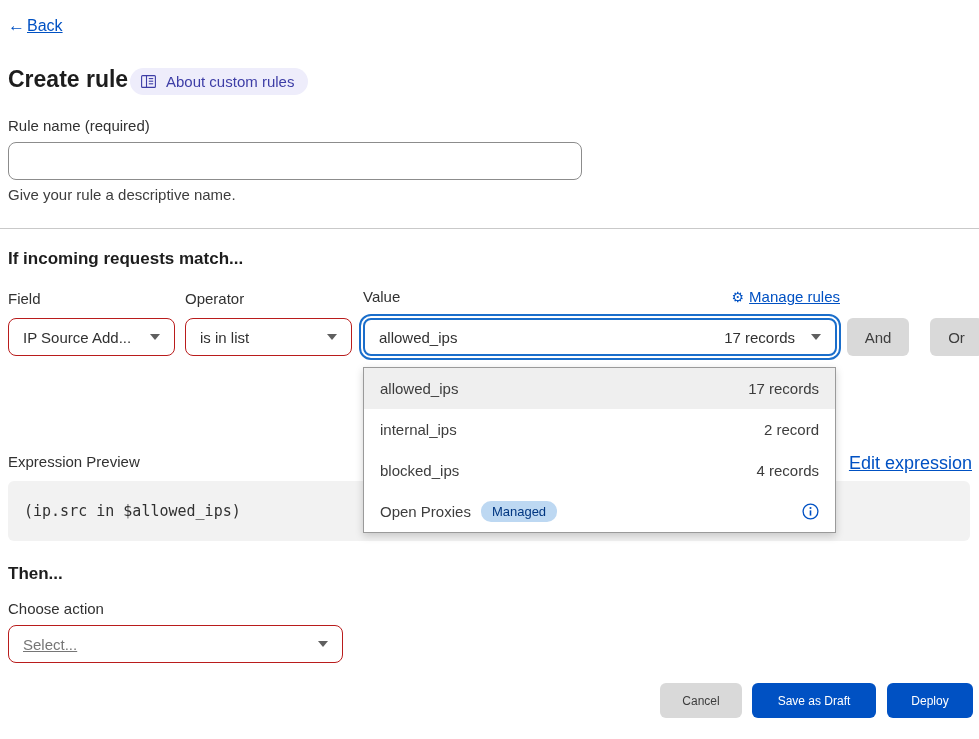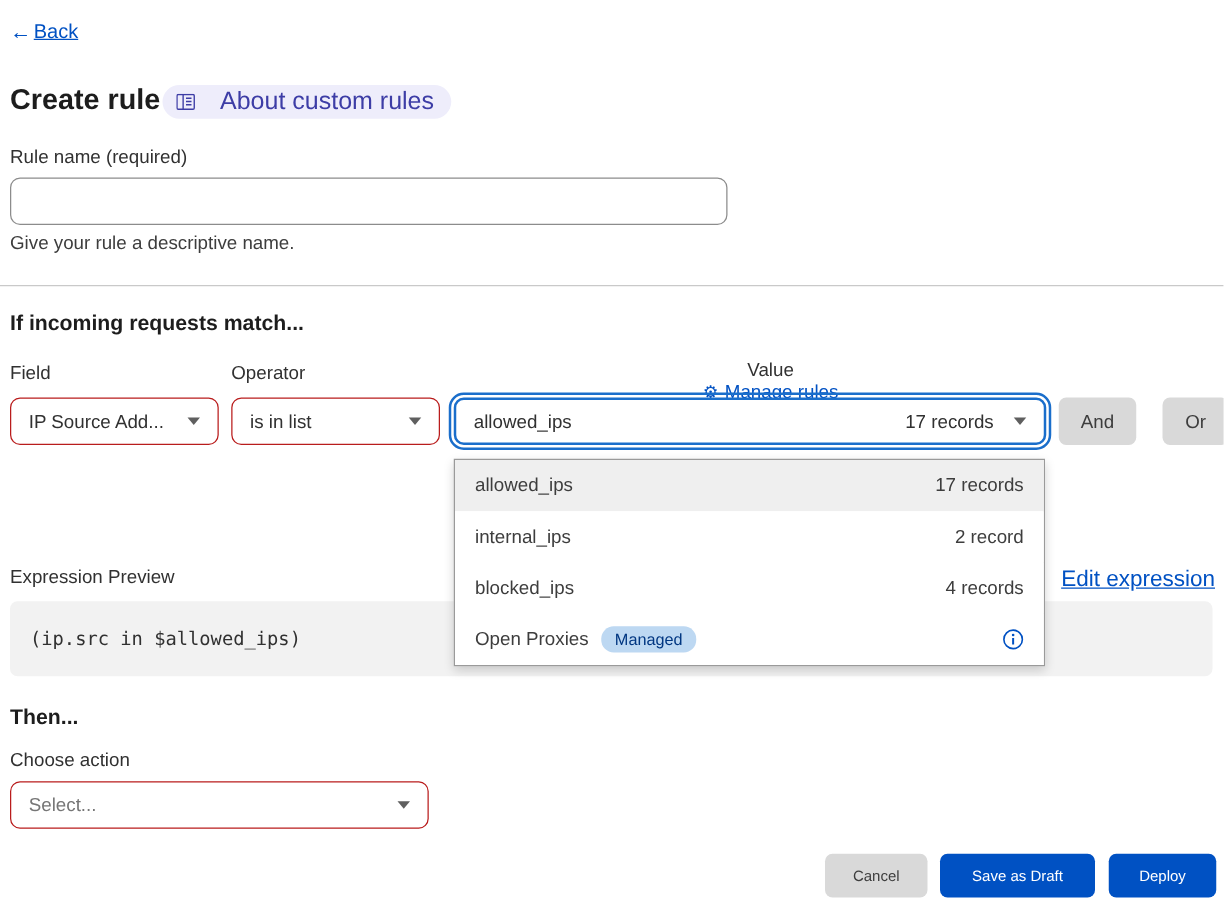--- a/index.html
+++ b/index.html
@@ -10,23 +10,23 @@
   .abs { position:absolute; }
 
   
   .back-link { left:8px; top:16px; display:flex; align-items:center; gap:2px;
     color:#0051c3; font-size:16px; cursor:pointer; }
   .back-arrow { font-size:17px; }
   .back-text { text-decoration:underline; }
 
   
   .page-title { left:8px; top:66px; font-size:23px; font-weight:bold; color:#1d1d1d; }
-  .about-badge { left:130px; top:68px; height:27px; display:flex; align-items:center; gap:20px;
+  .about-badge { left:130px; top:68px; height:27px; display:flex; align-items:center; gap:10px;
     padding:0 14px 0 11px; background:#eeedfb; border-radius:14px; color:#3d3da6;
-    font-size:20px; cursor:pointer; }
+    font-size:15px; cursor:pointer; }
 
   
   .rule-name-label { left:8px; top:117px; font-size:15px; }
   .rule-name-input { left:8px; top:142px; width:574px; height:38px; border:1px solid #8c8c8c;
     border-radius:8px; font-size:15px; padding:0 12px; color:#313131; outline:none;
     font-family:"Liberation Sans","DejaVu Sans",sans-serif; }
   .rule-name-helper { left:8px; top:186px; font-size:15px; color:#3d3d3d; }
 
   .divider { left:0; top:228px; width:979px; height:1px; background:#c9c9c9; }
 
@@ -37,22 +37,22 @@
 
   .select-box { height:38px; border:1px solid #b91c1c; border-radius:8px; background:#fff;
     display:flex; align-items:center; justify-content:space-between; padding:0 14px;
     font-size:15px; color:#313131; cursor:pointer; }
   .chevron { width:0; height:0; border-left:5px solid transparent; border-right:5px solid transparent;
     border-top:6px solid #5f5f5f; flex:0 0 auto; }
 
   .field-select { left:8px; top:318px; width:167px; }
   .operator-select { left:185px; top:318px; width:167px; }
 
-  .value-header-row { left:378px; top:288px; width:477px; display:flex;
-    justify-content:space-between; align-items:center;flex-direction:column; }
+  .value-header-row { left:363px; top:288px; width:477px; display:flex;
+    justify-content:space-between; align-items:center; }
   .manage-lists { display:flex; align-items:center; gap:5px; color:#0051c3; font-size:15px; cursor:pointer; }
   .manage-lists .link-text { text-decoration:underline; }
   .gear-icon { font-family:"DejaVu Sans",sans-serif; font-size:14px; color:#0051c3; }
 
   .value-select { left:363px; top:318px; width:474px; border:2px solid #1a6ecb;
     outline:2px solid #1a6ecb; outline-offset:2px; }
   .value-right { display:flex; align-items:center; gap:16px; }
 
   .logic-btn { top:318px; height:38px; background:#d9d9d9; border:none; border-radius:6px;
     font-size:15px; color:#3d3d3d; cursor:pointer; font-family:inherit; }
@@ -75,21 +75,21 @@
   .edit-expression { right:7px; top:453px; font-size:18px; color:#0051c3;
     text-decoration:underline; cursor:pointer; }
   .expr-box { left:8px; top:481px; width:962px; height:60px; background:#f2f2f2; border-radius:6px; }
   .expr-code { position:absolute; left:16px; top:0; line-height:60px;
     font-family:"DejaVu Sans Mono","Liberation Mono",monospace; font-size:15px; color:#313131; }
 
   
   .then-heading { left:8px; top:564px; }
   .choose-action-label { left:8px; top:600px; font-size:15px; }
   .action-select { left:8px; top:625px; width:335px; }
-  .placeholder-text { color:#767676; }
+  .placeholder-text { color:#767676;text-decoration:underline; }
 
   
   .footer-btn { top:683px; height:35px; border:none; border-radius:6px; font-size:12px;
     cursor:pointer; font-family:inherit; }
   .cancel-btn { left:660px; width:82px; background:#d9d9d9; color:#3d3d3d; }
   .blue-btn { background:#0051c3; color:#fff; }
   .save-draft-btn { left:752px; width:124px; }
   .deploy-btn { left:887px; width:86px; }
 
   .info-icon { display:inline-flex; cursor:pointer; }

